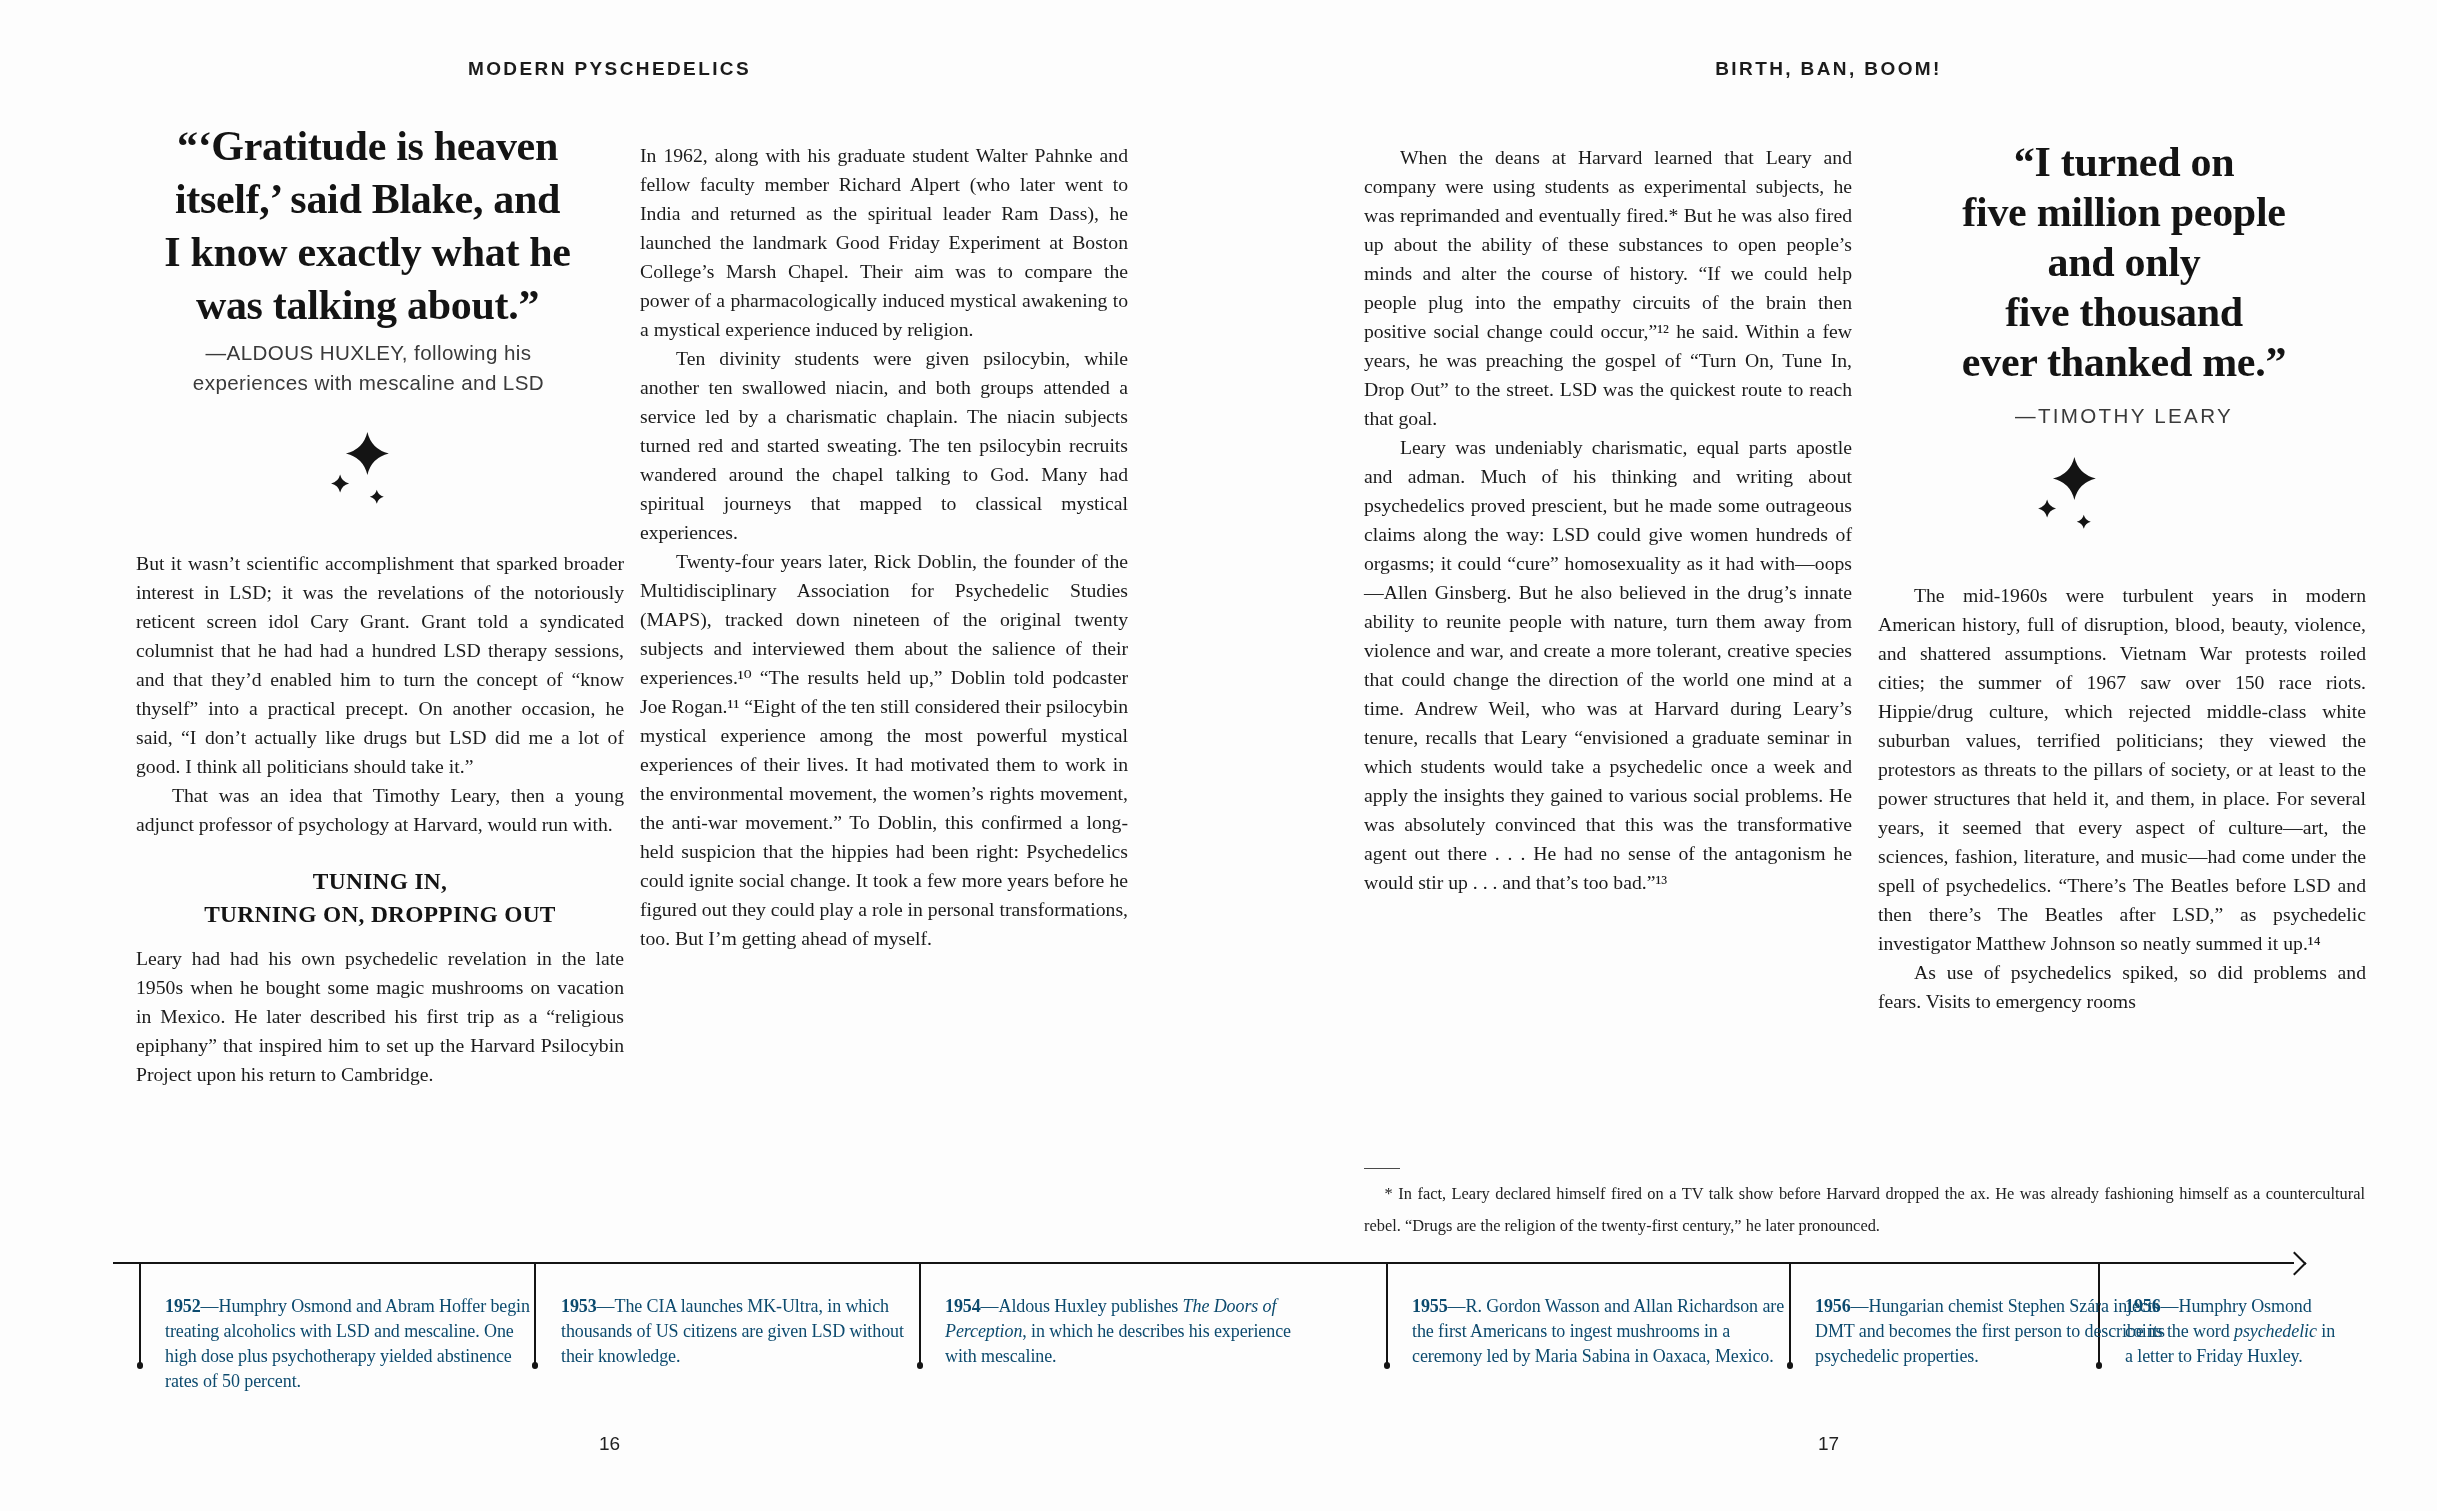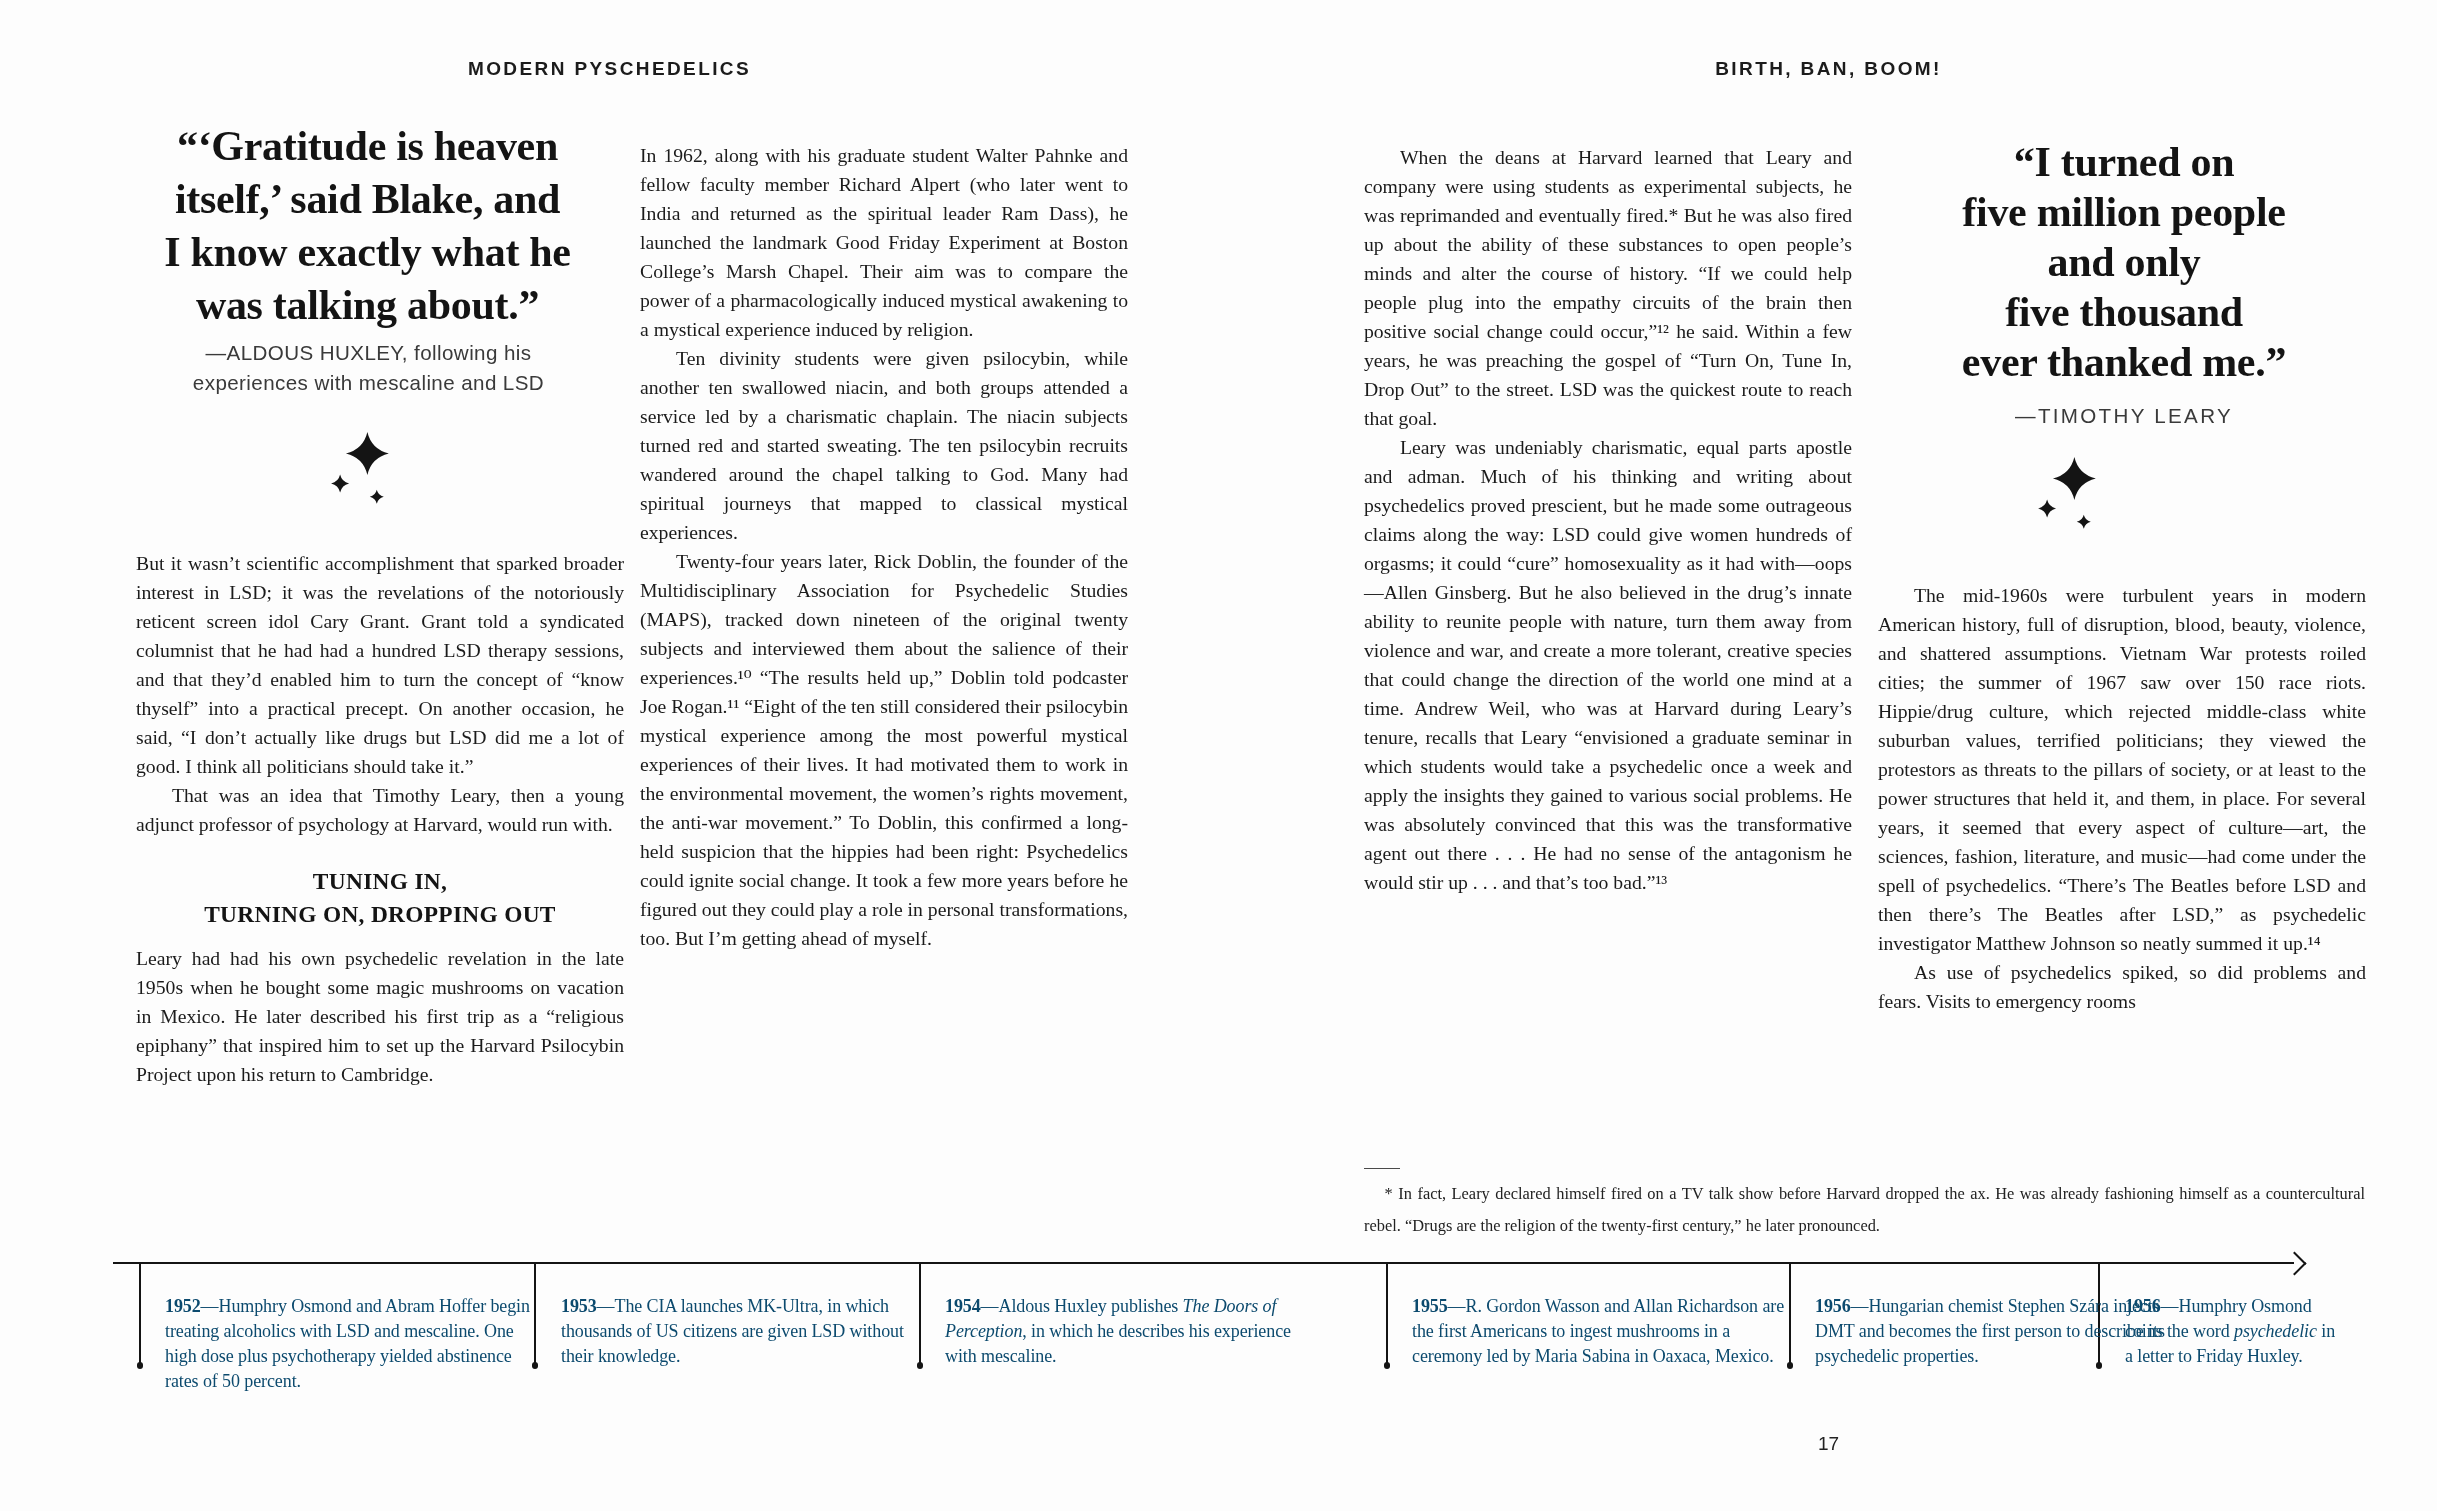--- a/index.html
+++ b/index.html
@@ -99,20 +99,21 @@
 TURNING ON, DROPPING OUT</h3>
     <p>Leary had had his own psychedelic revelation in the late 1950s when he bought some magic mushrooms on vacation in Mexico. He later described his first trip as a “religious epiphany” that inspired him to set up the Harvard Psilocybin Project upon his return to Cambridge.</p>
   </div>
 
   <div class="abs serif-body" style="left:640px;top:141px;width:488px;">
     <p>In 1962, along with his graduate student Walter Pahnke and fellow faculty member Richard Alpert (who later went to India and returned as the spiritual leader Ram Dass), he launched the landmark Good Friday Experiment at Boston College’s Marsh Chapel. Their aim was to compare the power of a pharmacologically induced mystical awakening to a mystical experience induced by religion.</p>
     <p class="indent">Ten divinity students were given psilocybin, while another ten swallowed niacin, and both groups attended a service led by a charismatic chaplain. The niacin subjects turned red and started sweating. The ten psilocybin recruits wandered around the chapel talking to God. Many had spiritual journeys that mapped to classical mystical experiences.</p>
     <p class="indent">Twenty-four years later, Rick Doblin, the founder of the Multidisciplinary Association for Psychedelic Studies (MAPS), tracked down nineteen of the original twenty subjects and interviewed them about the salience of their experiences.¹⁰ “The results held up,” Doblin told podcaster Joe Rogan.¹¹ “Eight of the ten still considered their psilocybin mystical experience among the most powerful mystical experiences of their lives. It had motivated them to work in the environmental movement, the women’s rights movement, the anti-war movement.” To Doblin, this confirmed a long-held suspicion that the hippies had been right: Psychedelics could ignite social change. It took a few more years before he figured out they could play a role in personal transformations, too. But I’m getting ahead of myself.</p>
   </div>
 
+  <div class="abs pagenum" style="top:1433px;left:0;">16</div>
 </div>
 
 <div class="page" id="page-right">
 
   <div class="abs runhead" style="top:58px;left:0;">BIRTH, BAN, BOOM!</div>
 
   <div class="abs serif-body" style="left:145px;top:143px;width:488px;">
     <p class="indent">When the deans at Harvard learned that Leary and company were using students as experimental subjects, he was reprimanded and eventually fired.* But he was also fired up about the ability of these substances to open people’s minds and alter the course of history. “If we could help people plug into the empathy circuits of the brain then positive social change could occur,”¹² he said. Within a few years, he was preaching the gospel of “Turn On, Tune In, Drop Out” to the street. LSD was the quickest route to reach that goal.</p>
     <p class="indent">Leary was undeniably charismatic, equal parts apostle and adman. Much of his thinking and writing about psychedelics proved prescient, but he made some outrageous claims along the way: LSD could give women hundreds of orgasms; it could “cure” homosexuality as it had with—oops—Allen Ginsberg. But he also believed in the drug’s innate ability to reunite people with nature, turn them away from violence and war, and create a more tolerant, creative species that could change the direction of the world one mind at a time. Andrew Weil, who was at Harvard during Leary’s tenure, recalls that Leary “envisioned a graduate seminar in which students would take a psychedelic once a week and apply the insights they gained to various social problems. He was absolutely convinced that this was the transformative agent out there . . . He had no sense of the antagonism he would stir up . . . and that’s too bad.”¹³</p>
   </div>

